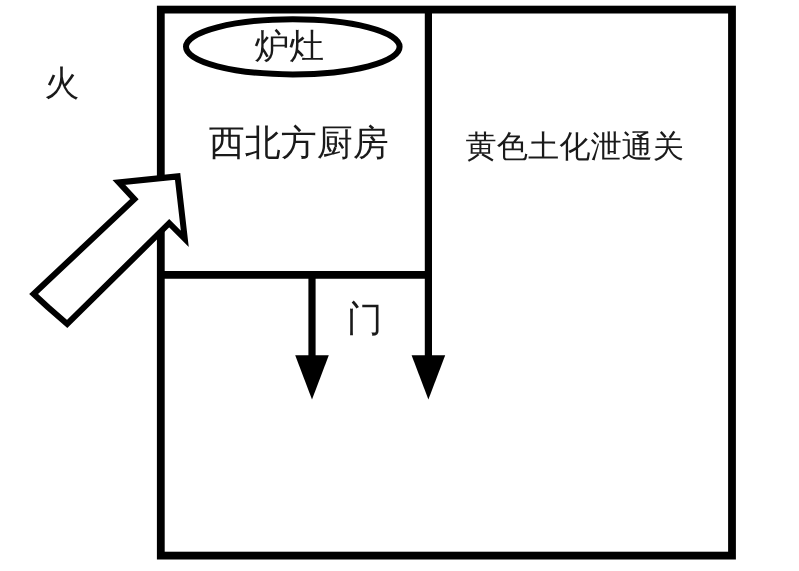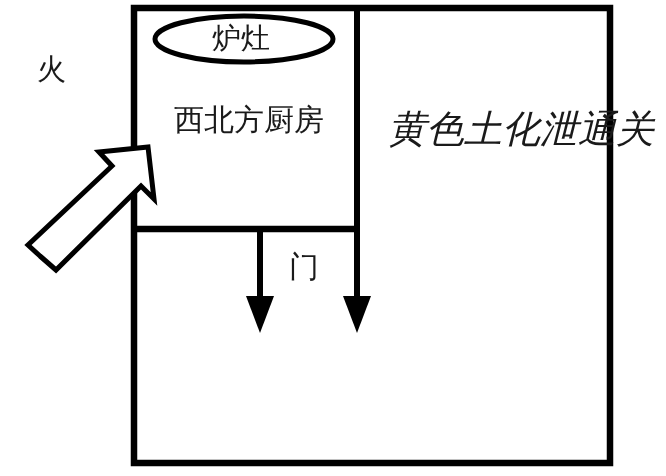--- a/index.html
+++ b/index.html
@@ -45,23 +45,22 @@
     font-size: 29px;
   }
   #label-kitchen {
     left: 174px;
     top: 105px;
     font-size: 30px;
   }
   #label-right-room {
     left: 388px;
     top: 110px;
-    font-size: 38px;
+    font-size: 26px;
     letter-spacing: 0px;
-    font-style: italic;
   }
   #label-door {
     left: 289px;
     top: 252px;
     font-size: 30px;
   }
 </style>
 </head>
 <body>
 

